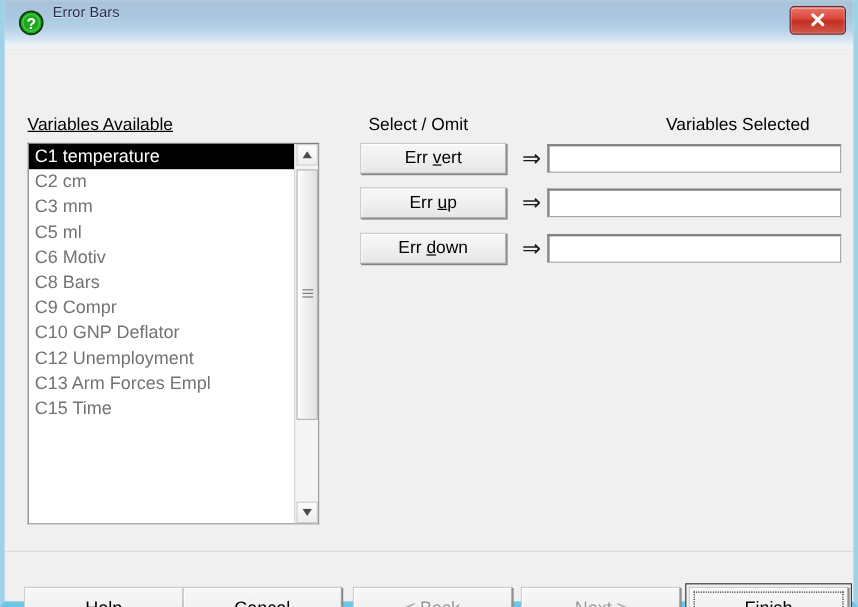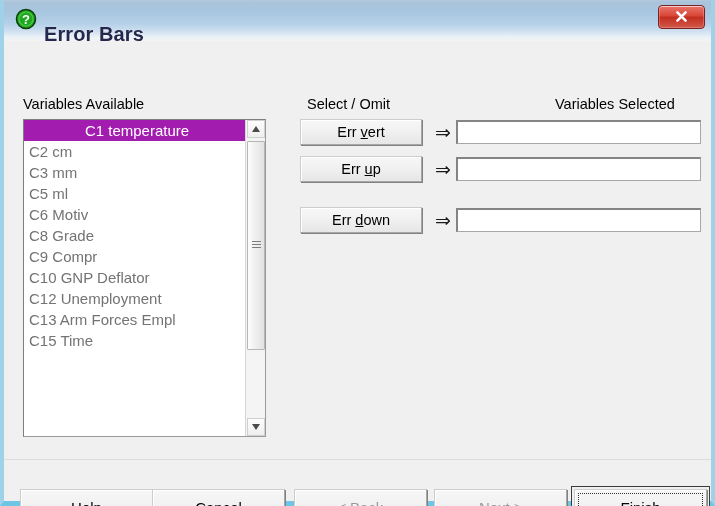--- a/index.html
+++ b/index.html
@@ -55,23 +55,23 @@
   #app-icon {
     position: absolute;
     left: 11px;
     top: 8px;
     width: 22px;
     height: 22px;
   }
   #title-text {
     position: absolute;
     left: 40px;
-    top: 23px;
-    font-size: 20px;
-    font-weight: bold;
+    top: 3px;
+    font-size: 12px;
+    font-weight: normal;
     color: #26274d;
     letter-spacing: 0.1px;
     white-space: nowrap;
     text-shadow: 0 1px 0 rgba(255,255,255,0.65);
   }
   #close-btn {
     position: absolute;
     right: 6px;
     top: 5px;
     width: 45px;
@@ -98,21 +98,21 @@
     height: 460px;
     background: #f0f0f0;
   }
 
   .section-label {
     position: absolute;
     font-size: 14.5px;
     color: #000000;
     white-space: nowrap;
   }
-  #label-variables-available { left: 19px;  top: 55px; }
+  #label-variables-available { left: 19px;  top: 55px; text-decoration: underline; }
   #label-select-omit         { left: 303px; top: 55px; }
   #label-variables-selected  { left: 551px; top: 55px; }
 
   
   #listbox {
     position: absolute;
     left: 19px;
     top: 78px;
     width: 243px;
     height: 318px;
@@ -133,23 +133,22 @@
     height: 21px;
     line-height: 21px;
     padding-left: 5px;
     font-size: 15px;
     color: #737373;
     white-space: nowrap;
     overflow: hidden;
     cursor: default;
   }
   .list-item.selected {
-    background: #a21caf;
+    background: #000000;
     color: #ffffff;
-    text-align: center;
   }
 
   
   #listbox-scrollbar {
     position: absolute;
     right: 0;
     top: 0;
     width: 20px;
     height: 316px;
     background: #f4f4f4;
@@ -198,21 +197,21 @@
 
   
   .sel-row {
     position: absolute;
     left: 296px;
     width: 400px;
     height: 28px;
   }
   #sel-row-0 { top: 78px; }
   #sel-row-1 { top: 115px; }
-  #sel-row-2 { top: 166px; }
+  #sel-row-2 { top: 153px; }
 
   .push-btn {
     box-sizing: border-box;
     background: linear-gradient(to bottom,#f7f7f7 0%,#f1f1f1 45%,#e6e6e6 100%);
     border: 1px solid #a6a6a6;
     border-top-color: #cdcdcd;
     border-left-color: #cdcdcd;
     box-shadow: inset 1px 1px 0 #ffffff, 1px 1px 0 #828282;
     font-size: 14.5px;
     color: #000000;
@@ -352,21 +351,21 @@
     <div class="section-label" id="label-variables-selected">Variables Selected</div>
 
     <div id="listbox">
 
       <div id="list-items">
           <div class="list-item selected">C1 temperature</div>
           <div class="list-item">C2 cm</div>
           <div class="list-item">C3 mm</div>
           <div class="list-item">C5 ml</div>
           <div class="list-item">C6 Motiv</div>
-          <div class="list-item">C8 Grade</div>
+          <div class="list-item">C8 Bars</div>
           <div class="list-item">C9 Compr</div>
           <div class="list-item">C10 GNP Deflator</div>
           <div class="list-item">C12 Unemployment</div>
           <div class="list-item">C13 Arm Forces Empl</div>
           <div class="list-item">C15 Time</div>
         </div>
 
       <div id="listbox-scrollbar">
         <div class="sb-btn" id="sb-up">
           <svg width="8" height="6" viewBox="0 0 8 6">

